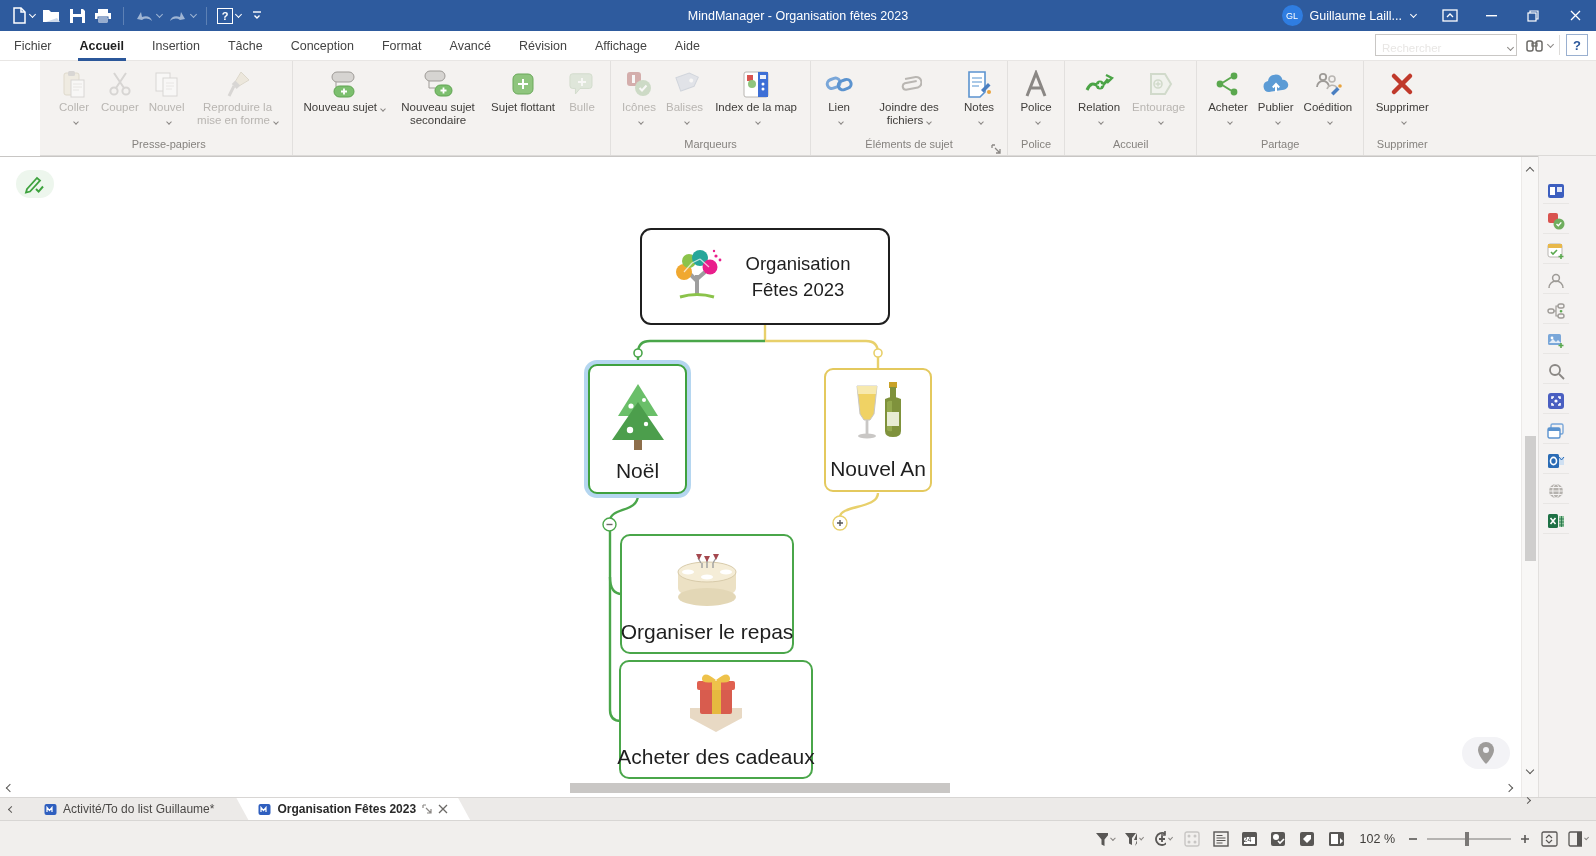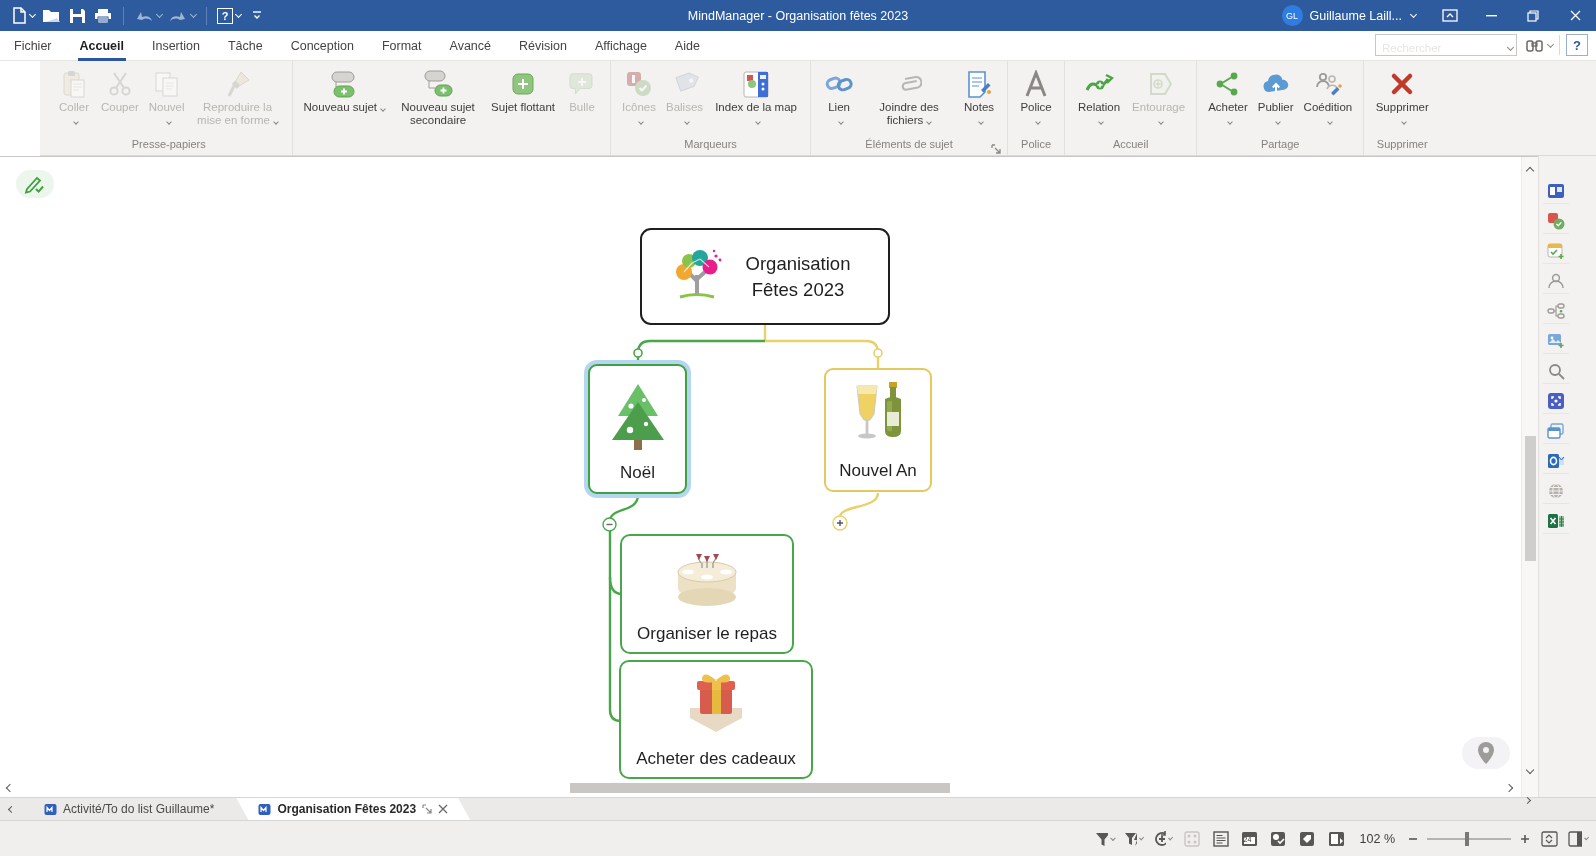--- a/index.html
+++ b/index.html
@@ -42,21 +42,21 @@
   .rbtn.disabled .rlb{color:#b8b5b1;}
   .rbtn.disabled .ric{opacity:.45;filter:grayscale(.4);}
   .rlb .chev{width:4px;height:4px;border-color:#8a8784;margin-left:4px;}
   .dlg-launcher{position:absolute;right:4px;bottom:3px;width:12px;height:12px;color:#8a8784;}
 
   
   .canvas{position:absolute;left:0;top:156px;width:1540px;height:641px;background:#fff;border-top:1px solid #c8c6c4;overflow:hidden;}
   .edit-pill{position:absolute;left:16px;top:13px;width:38px;height:28px;background:#edf6ed;border-radius:14px;display:flex;align-items:center;justify-content:center;}
   .pin-pill{position:absolute;left:1462px;top:580px;width:48px;height:32px;background:#f3f3f6;border-radius:16px;display:flex;align-items:center;justify-content:center;}
   .topic{position:absolute;background:#fff;display:flex;flex-direction:column;align-items:center;justify-content:space-between;}
-  .tlabel{font-size:17px;color:#1f1f1f;white-space:nowrap;}
+  .tlabel{font-size:21px;color:#1f1f1f;white-space:nowrap;}
   .central{left:640px;top:71px;width:250px;height:97px;border:2.5px solid #1f1f1f;border-radius:11px;flex-direction:row;justify-content:center;align-items:center;gap:12px;}
   .central .tlabel{font-size:18.5px;line-height:1.4;text-align:center;white-space:normal;width:125px;}
   .noel{left:588px;top:207px;width:99px;height:130px;border:2px solid #3fa13f;border-radius:9px;box-shadow:0 0 0 4px #b5d6f0;padding:12px 6px 9px;}
   .nouvelan{left:824px;top:211px;width:108px;height:124px;border:2px solid #e4c95e;border-radius:9px;padding:10px 6px 9px;}
   .sub1{left:620px;top:377px;width:174px;height:120px;border:2px solid #4aa64a;border-radius:10px;padding:10px 6px 8px;}
   .sub2{left:619px;top:503px;width:194px;height:119px;border:2px solid #4aa64a;border-radius:10px;padding:8px 6px 8px;}
   .connectors{position:absolute;left:0;top:0;width:1540px;height:641px;pointer-events:none;}
 
   
   .hscroll{position:absolute;left:0;top:624px;width:1520px;height:14px;}

